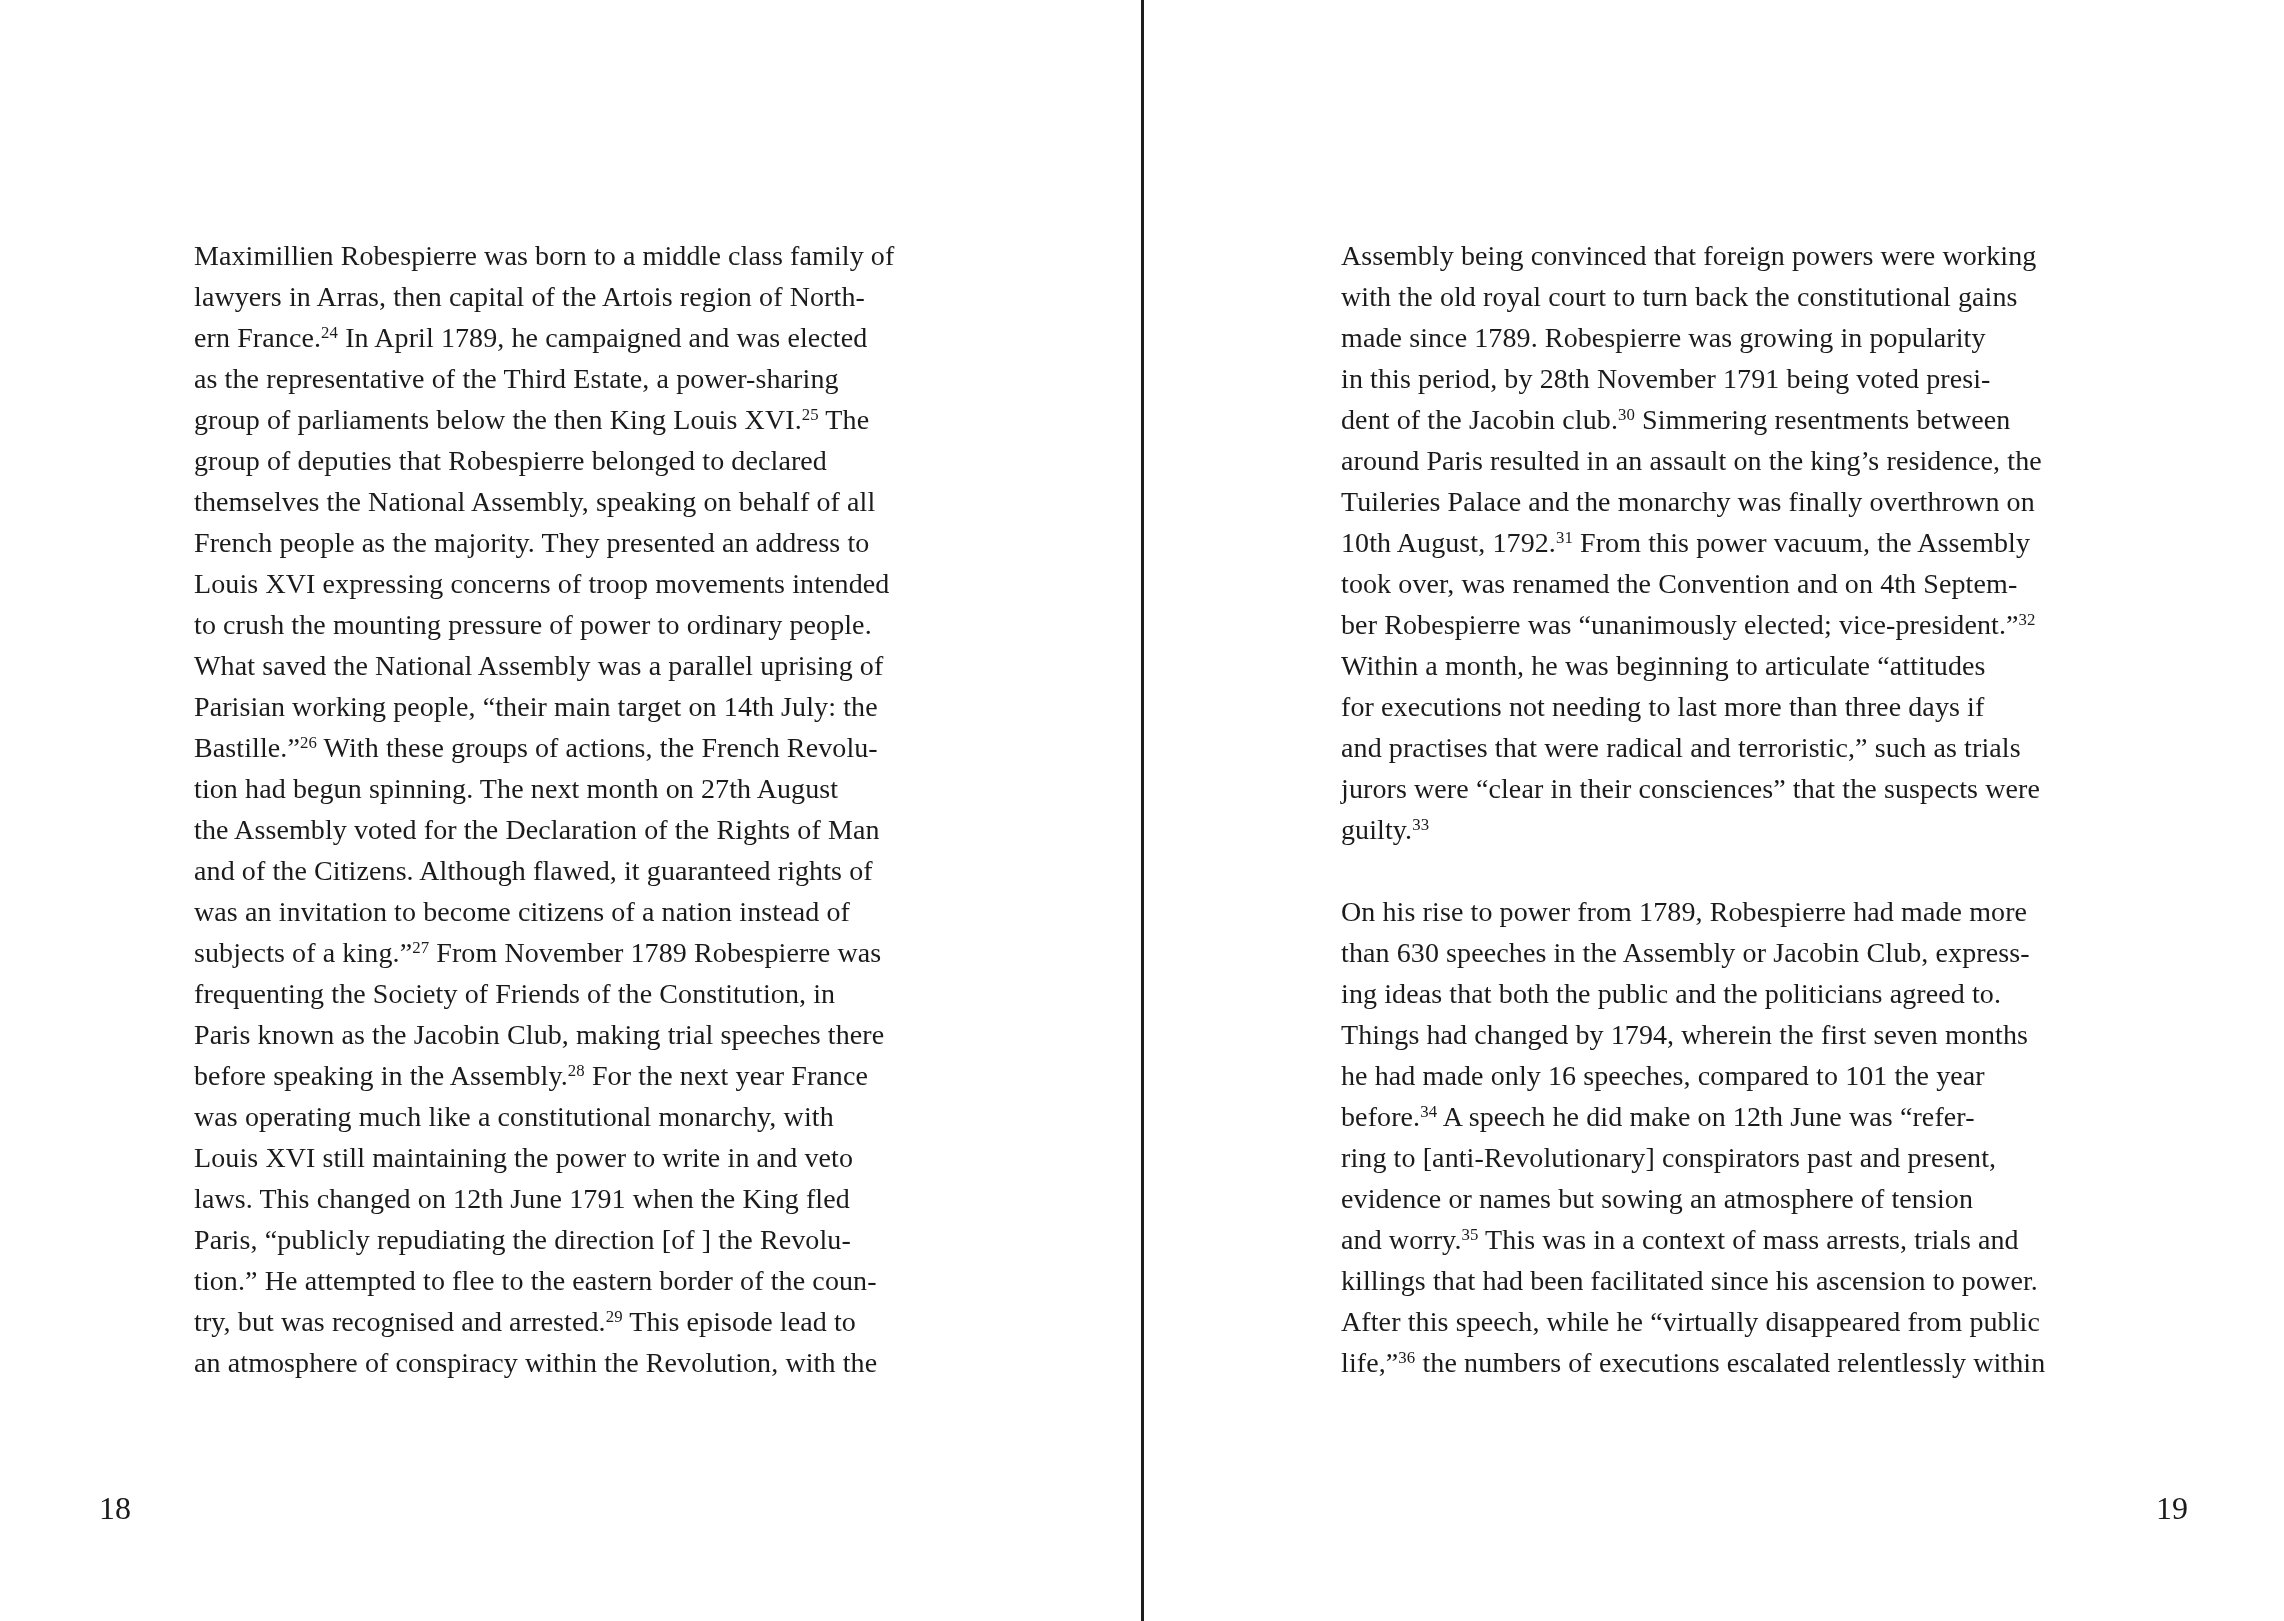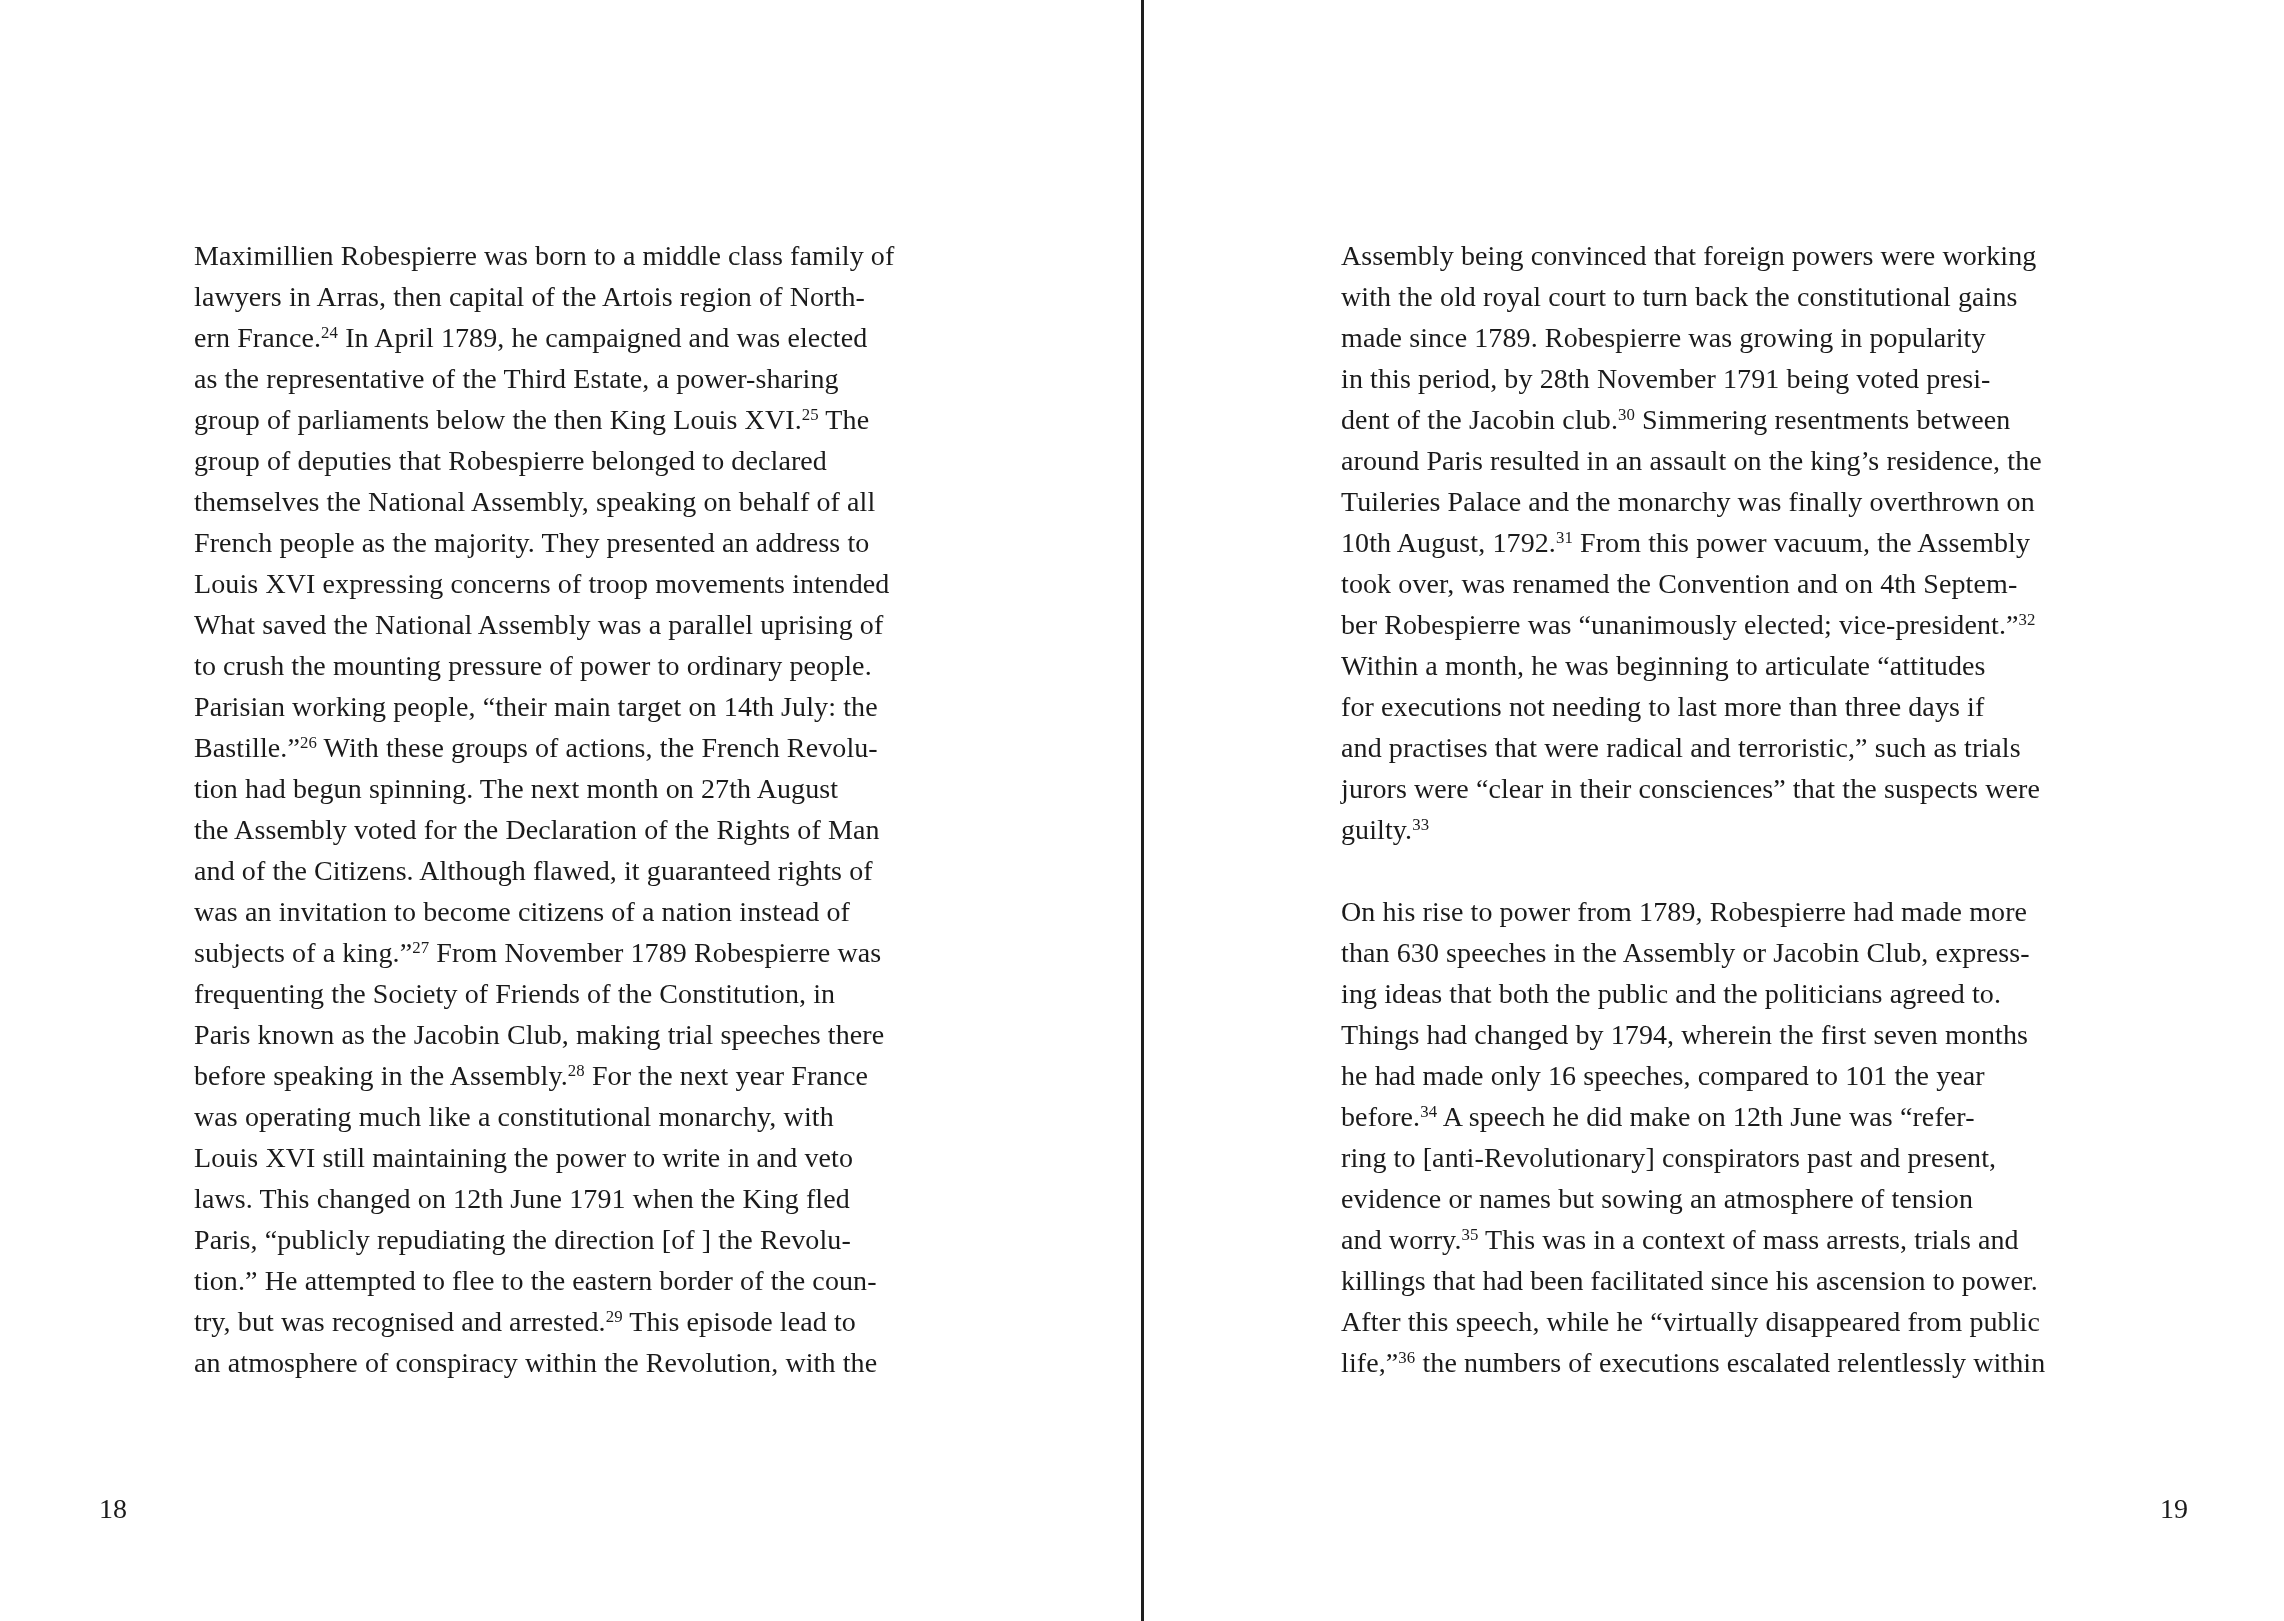--- a/index.html
+++ b/index.html
@@ -45,21 +45,21 @@
   .line sup {
     font-size: 0.6em;
     line-height: 0;
     vertical-align: baseline;
     position: relative;
     top: -0.55em;
   }
   .page-number {
     position: absolute;
     top: 1491px;
-    font-size: 28px;
+    font-size: 32px;
     line-height: 35px;
   }
   .page-number-left { left: 99px; }
   .page-number-right { right: 97px; }
 </style>
 </head>
 <body style="background: rgb(255, 255, 255); color: rgb(27, 27, 27);">
 
 <div class="spread">
 
@@ -68,22 +68,22 @@
         <div class="paragraph">
           <div class="line">Maximillien Robespierre was born to a middle class family of</div>
           <div class="line">lawyers in Arras, then capital of the Artois region of North-</div>
           <div class="line">ern France.<sup>24</sup> In April 1789, he campaigned and was elected</div>
           <div class="line">as the representative of the Third Estate, a power-sharing</div>
           <div class="line">group of parliaments below the then King Louis XVI.<sup>25</sup> The</div>
           <div class="line">group of deputies that Robespierre belonged to declared</div>
           <div class="line">themselves the National Assembly, speaking on behalf of all</div>
           <div class="line">French people as the majority. They presented an address to</div>
           <div class="line">Louis XVI expressing concerns of troop movements intended</div>
+          <div class="line">to crush the mounting pressure of power to ordinary people.</div>
           <div class="line">What saved the National Assembly was a parallel uprising of</div>
-          <div class="line">to crush the mounting pressure of power to ordinary people.</div>
           <div class="line">Parisian working people, “their main target on 14th July: the</div>
           <div class="line">Bastille.”<sup>26</sup> With these groups of actions, the French Revolu-</div>
           <div class="line">tion had begun spinning. The next month on 27th August</div>
           <div class="line">the Assembly voted for the Declaration of the Rights of Man</div>
           <div class="line">and of the Citizens. Although flawed, it guaranteed rights of</div>
           <div class="line">was an invitation to become citizens of a nation instead of</div>
           <div class="line">subjects of a king.”<sup>27</sup> From November 1789 Robespierre was</div>
           <div class="line">frequenting the Society of Friends of the Constitution, in</div>
           <div class="line">Paris known as the Jacobin Club, making trial speeches there</div>
           <div class="line">before speaking in the Assembly.<sup>28</sup> For the next year France</div>

